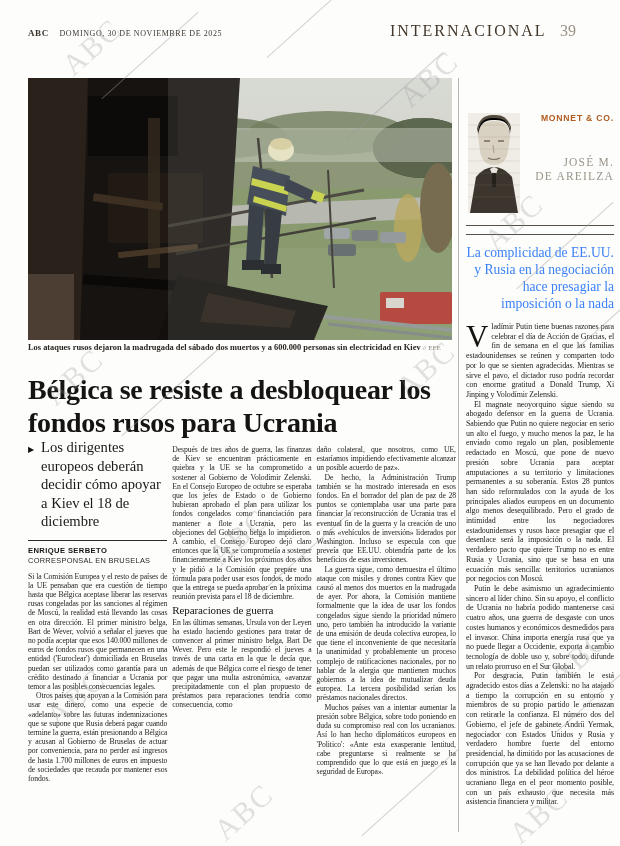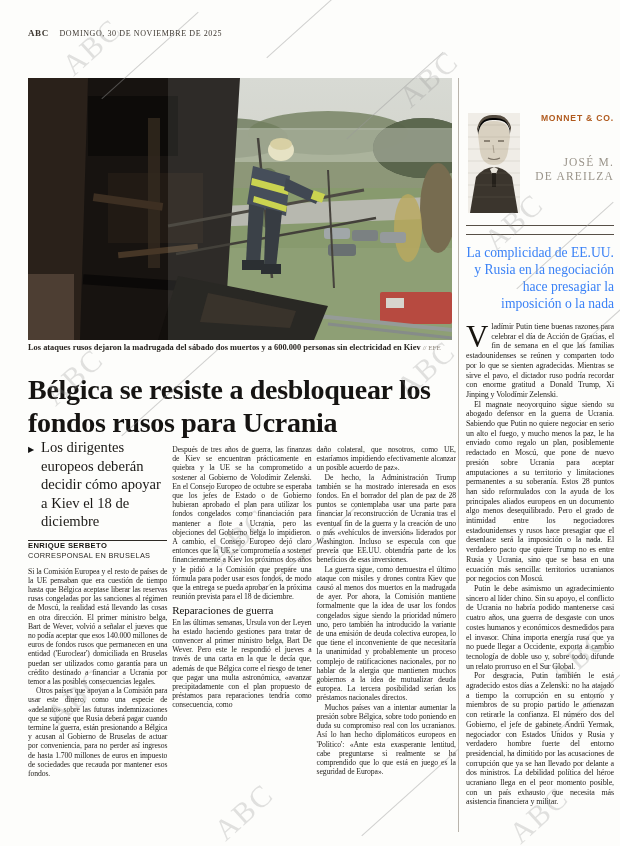--- a/index.html
+++ b/index.html
@@ -25,21 +25,21 @@
             font-weight:bold;color:#161412;letter-spacing:-.3px;}
 
   
   .cols{position:absolute;left:28px;top:436px;width:428px;height:404px;display:flex;gap:5px;overflow:hidden;}
   .col{width:139.3px;min-width:139.3px;}
   .body-txt{font-size:7.7px;line-height:9.2px;text-align:justify;letter-spacing:-.1px;color:#211e1a;}
   .body-txt p{margin:0;}
   .body-txt p.ind{text-indent:8px;}
   .standfirst{position:relative;font-size:14.6px;line-height:18.5px;color:#1b1916;padding-left:13px;margin:2px 0 0 0;}
   .sf-arrow{position:absolute;left:0;top:3px;font-size:8px;color:#111;}
-  .byline-block{border-top:1px solid #2e2a25;margin-top:9px;
+  .byline-block{border-top:1px solid #2e2a25;margin-top:9px;padding-top:5px;
                 font-family:"Liberation Sans",sans-serif;}
   .byline-author{font-size:7.6px;font-weight:bold;letter-spacing:.4px;color:#17140f;}
   .byline-role{font-size:7.4px;letter-spacing:.3px;color:#2c2823;margin-top:1px;}
   .col1-body{margin-top:7px;}
   .colpad{padding-top:9px;}
   .subhead{font-size:11px;font-weight:normal;margin:5px 0 2px 0;color:#15130f;}
   .pullquote{margin-top:10px;border-top:1.5px solid #1c1a17;width:100%;padding-top:7px;}
   .pullquote-rule{width:56px;border-top:1.5px solid #1c1a17;margin-bottom:6px;}
   .pq-txt{font-size:12.6px;line-height:15.5px;font-weight:bold;color:#171511;}
 
@@ -70,20 +70,24 @@
 </style>
 </head>
 <body>
 
 <div class="page">
 
   <div class="masthead">
     <div class="mh-left">
       <span class="mh-brand">ABC</span>
       <span>DOMINGO, 30 DE NOVIEMBRE DE 2025</span>
+    </div>
+    <div class="mh-right">
+      <span>INTERNACIONAL</span>
+      <span class="mh-pagenum">39</span>
     </div>
   </div>
 
   <div class="photo">
     <svg width="424" height="262" viewBox="0 0 424 262">
       <defs>
         <linearGradient id="sky" x1="0" y1="0" x2="0" y2="1">
           <stop offset="0" stop-color="#d9dad4"></stop>
             <stop offset="1" stop-color="#c3c8ba"></stop>
         </linearGradient>

